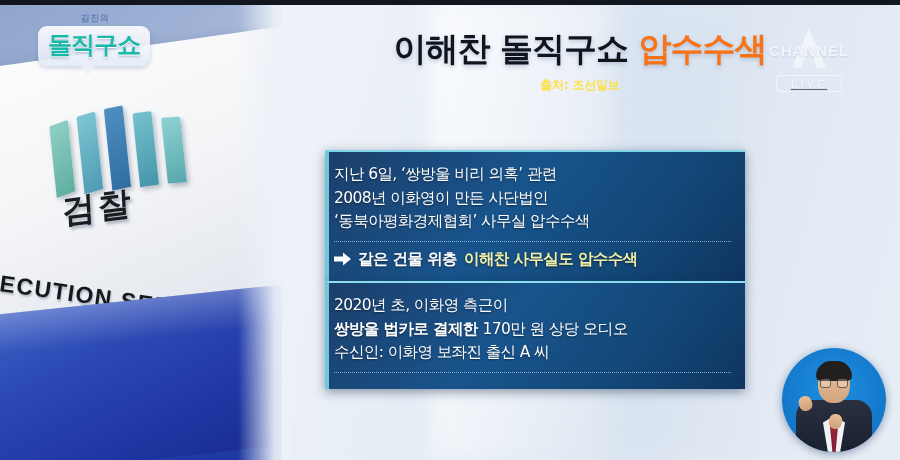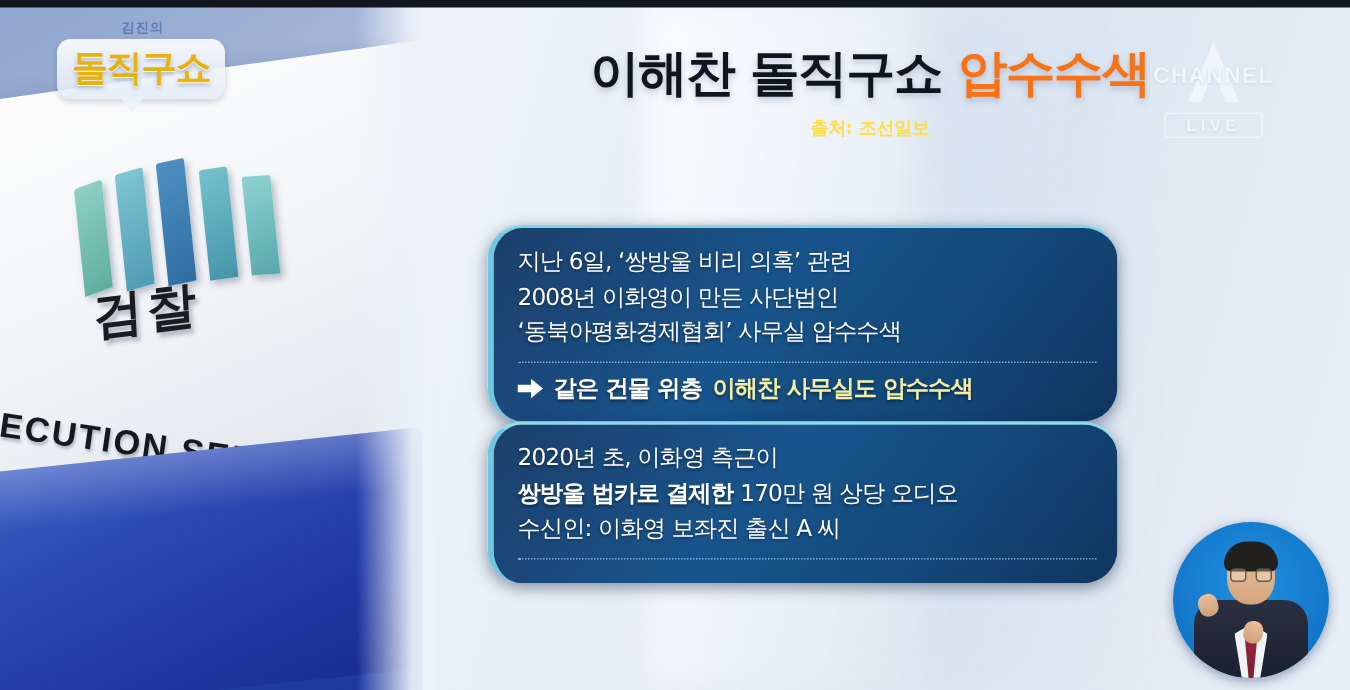--- a/index.html
+++ b/index.html
@@ -127,26 +127,26 @@
   }
   .logo-small{
     position:absolute; top:0; left:28px; width:58px; text-align:center;
     font-family:"DejaVu Sans",sans-serif;
     font-size:9px; font-weight:700; color:#5f7bb5; letter-spacing:.5px;
   }
   .logo-main{
     position:absolute; top:17px; left:0; width:112px; text-align:center;
     font-family:"DejaVu Sans",sans-serif;
     font-size:24px; font-weight:900; letter-spacing:-1px;
-    color:#eab308;
+    color:#14b8a6;
     text-shadow:0 1px 0 #fff, 0 2px 3px rgba(40,60,120,.35);
   }
 
   
-  .chlogo{ position:absolute; top:24px; right:36px; width:110px; z-index:20; text-align:center; opacity:.55;}
+  .chlogo{ position:absolute; top:24px; right:36px; width:110px; z-index:20; text-align:center; opacity:.55;text-decoration:underline;}
   .cha-tri{
     position:relative; width:110px; height:48px; margin:0 auto;
   }
   .cha-tri svg{ position:absolute; top:0; left:0;}
   .cha-word{
     position:absolute; top:18px; left:0; width:110px; text-align:center;
     font-size:15px; font-weight:900; color:#ffffff; letter-spacing:1px;
     text-shadow:0 1px 2px rgba(150,170,200,.7);
   }
   .cha-live{
@@ -176,22 +176,21 @@
   }
 
   
   .panels{ position:absolute; top:150px; left:325px; width:420px; z-index:35;}
   .panel{
     position:relative;
     background:linear-gradient(128deg,#1c3f6b 0%,#18548c 42%,#134878 72%,#0f3560 100%);
     border-top:2px solid #7fd4e8;
     border-left:4px solid #6fc8e0;
     box-shadow:0 3px 10px rgba(15,35,65,.45);
-    padding:11px 14px 10px 16px;
-    border-radius:23px;
+    padding:11px 14px 10px 5px;
   }
   .panel + .panel{ margin-top:0; }
   .panel.p2{ border-top:2px solid #8ddcee; }
 
   .ln{
     font-family:"DejaVu Sans",sans-serif;
     color:#ffffff;
     font-size:15.5px;
     line-height:1.52;
     letter-spacing:-.6px;

